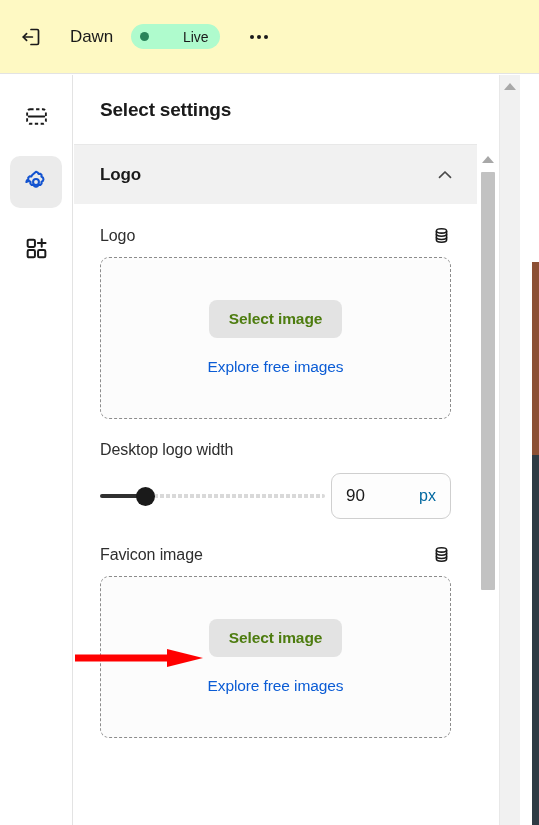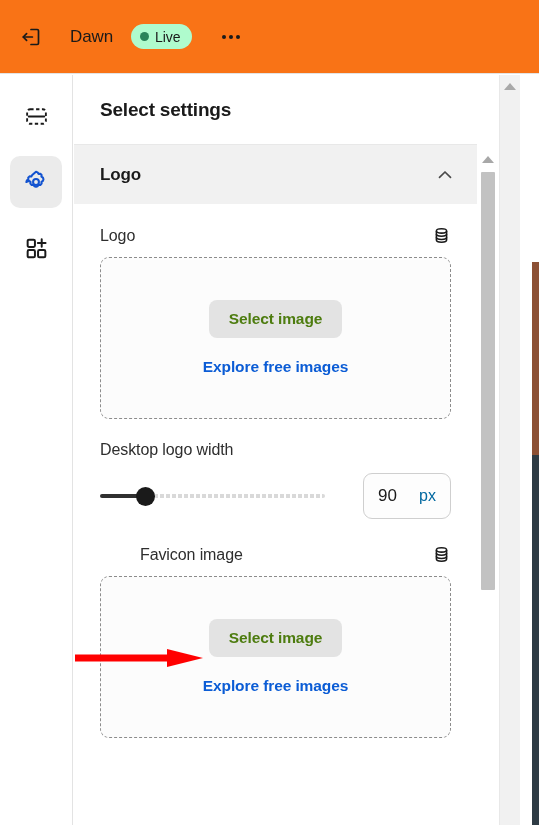--- a/index.html
+++ b/index.html
@@ -16,21 +16,21 @@
     color: #1a1a1a;
     -webkit-font-smoothing: antialiased;
   }
 
   
   .topbar {
     position: absolute;
     left: 0; top: 0;
     width: 539px;
     height: 74px;
-    background: #f97316;
+    background: #fef9c3;
     border-bottom: 1px solid #e3e3e3;
     display: flex;
     align-items: center;
     box-sizing: border-box;
   }
   .exit-btn {
     width: 34px; height: 34px;
     margin-left: 14px;
     display: flex; align-items: center; justify-content: center;
     border-radius: 8px;
@@ -44,20 +44,21 @@
   }
   .live-badge {
     margin-left: 18px;
     height: 25px;
     background: #affbcd;
     border-radius: 13px;
     display: flex;
     align-items: center;
     padding: 0 12px 0 9px;
     box-sizing: border-box;
+    gap: 28px;
   }
   .live-dot {
     width: 9px; height: 9px;
     border-radius: 50%;
     background: #2a845a;
     margin-right: 6px;
     flex: none;
   }
   .live-text {
     font-size: 14px;
@@ -180,21 +181,21 @@
     font-size: 15.5px;
     font-weight: bold;
     padding: 10px 20px;
     cursor: pointer;
     letter-spacing: -0.1px;
   }
   .explore-link {
     margin-top: 20px;
     color: #0b5cd5;
     font-size: 15.5px;
-    font-weight: bold;
+    font-weight: normal;
     cursor: pointer;
     letter-spacing: -0.1px;
   }
   .help-text {
     font-size: 15.5px;
     color: #4a4a4a;
     padding-top: 14px;
     letter-spacing: -0.1px;
   }
 
@@ -228,21 +229,21 @@
     background-image: repeating-linear-gradient(to right, #d9d9d9 0px, #d9d9d9 4px, #ffffff 4px, #ffffff 6px);
   }
   .slider-knob {
     position: absolute;
     left: 36px; top: 4px;
     width: 19px; height: 19px;
     border-radius: 50%;
     background: #1a1a1a;
   }
   .num-input {
-    width: 88px;
+    width: 120px;
     height: 46px;
     border: 1px solid #cfcfcf;
     border-radius: 9px;
     background: #fdfdfd;
     box-sizing: border-box;
     display: flex;
     align-items: center;
     justify-content: space-between;
     padding: 0 14px;
     cursor: text;
@@ -406,21 +407,21 @@
         <div class="slider-fill"></div>
         <div class="slider-rest"></div>
         <div class="slider-knob"></div>
       </div>
       <div class="num-input">
         <span class="num-value">90</span>
         <span class="num-unit">px</span>
       </div>
     </div>
 
-    <div class="field-label-row" style="padding-top:26px;margin-left:40px;">
+    <div class="field-label-row" style="padding-top:26px;">
       <span class="field-label">Favicon image</span>
       <svg width="19" height="19" viewBox="0 0 20 20">
         <ellipse cx="10" cy="5.2" rx="5.4" ry="2.3" fill="none" stroke="#1a1a1a" stroke-width="1.6"></ellipse>
         <path d="M4.6 5.2v9.6c0 1.3 2.4 2.3 5.4 2.3s5.4-1 5.4-2.3V5.2" fill="none" stroke="#1a1a1a" stroke-width="1.6"></path>
         <path d="M4.6 8.5c0 1.3 2.4 2.3 5.4 2.3s5.4-1 5.4-2.3" fill="none" stroke="#1a1a1a" stroke-width="1.6"></path>
         <path d="M4.6 11.8c0 1.3 2.4 2.3 5.4 2.3s5.4-1 5.4-2.3" fill="none" stroke="#1a1a1a" stroke-width="1.6"></path>
       </svg>
     </div>
 
     <div class="drop-zone">

